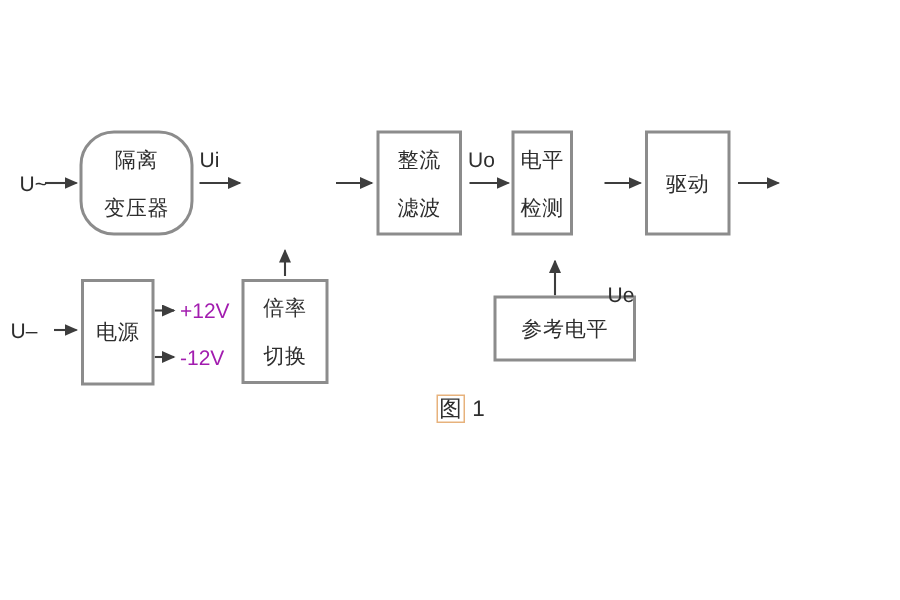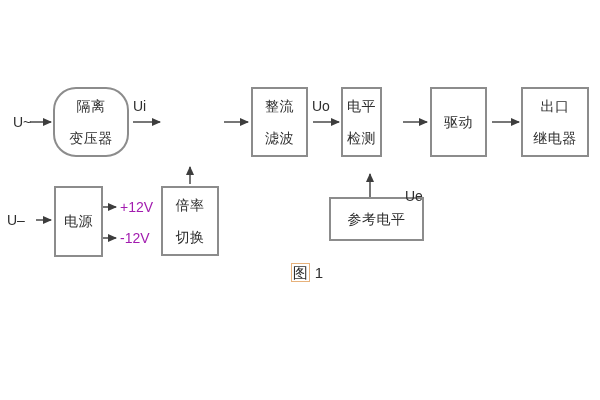--- a/index.html
+++ b/index.html
@@ -60,24 +60,20 @@
 
   <div class="block two" style="left:341px;top:87px;width:41px;height:70px;">
     <span class="bline">电平</span>
     <span class="bline">检测</span>
   </div>
 
   <div class="block" style="left:430px;top:87px;width:57px;height:70px;">
     <span class="bline">驱动</span>
   </div>
 
-  <div class="block two" style="left:521px;top:87px;width:68px;height:70px;">
-    <span class="bline">出口</span>
-    <span class="bline">继电器</span>
-  </div>
 
   <div class="block" style="left:54px;top:186px;width:49px;height:71px;">
     <span class="bline">电源</span>
   </div>
 
   <div class="block two" style="left:161px;top:186px;width:58px;height:70px;">
     <span class="bline">倍率</span>
     <span class="bline">切换</span>
   </div>
 

